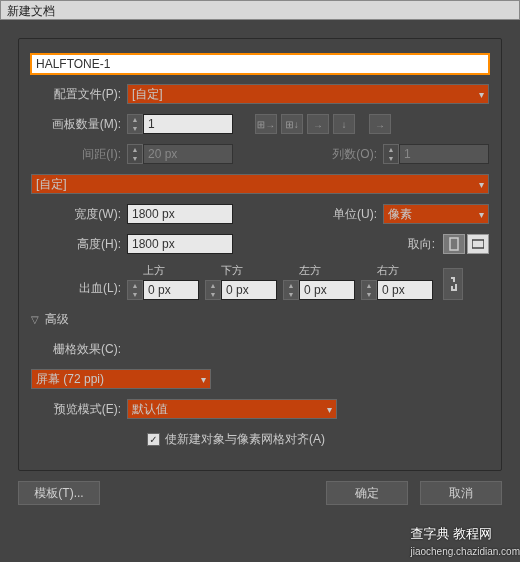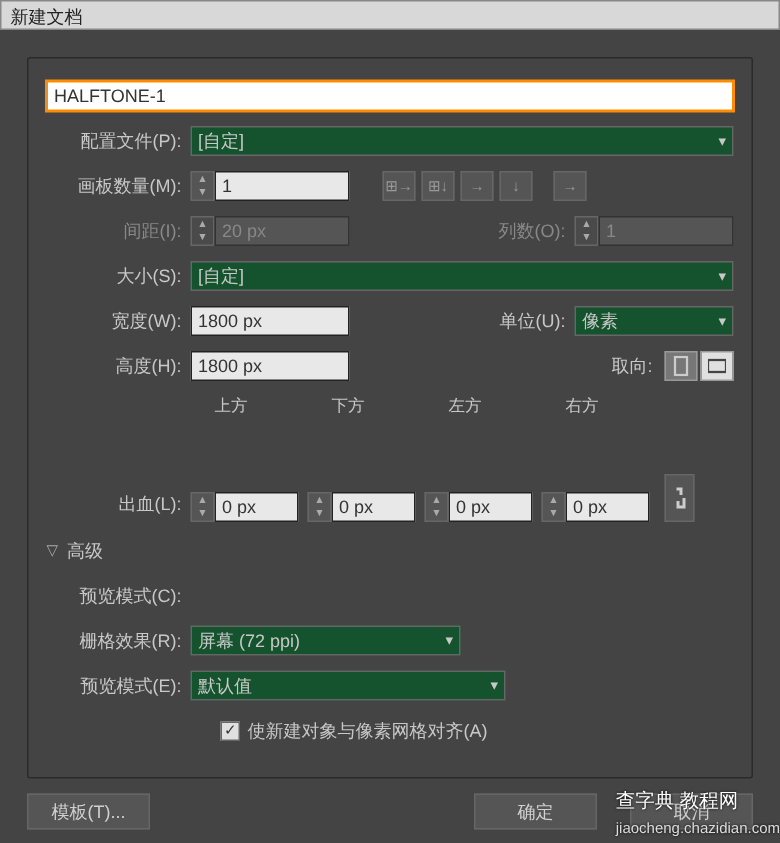--- a/index.html
+++ b/index.html
@@ -7,38 +7,38 @@
 .titlebar { background: #d8d8d8; height: 20px; line-height: 20px; padding-left: 6px; color: #222; font-size: 12px; border: 1px solid #888; }
 .dialog { background: #444; height: 542px; padding: 18px; position: relative; }
 .panel { border: 1px solid #2a2a2a; border-radius: 2px; padding: 14px 12px 12px 12px; margin-bottom: 10px; }
 .row { display: flex; align-items: center; margin-bottom: 8px; min-height: 22px; }
 .lbl { text-align: right; padding-right: 6px; white-space: nowrap; }
 .lbl-w1 { width: 96px; }
 .lbl-w2 { width: 60px; }
 input[type="text"] { background: #e8e8e8; border: 1px solid #222; height: 20px; padding: 0 4px; font-size: 12px; color: #333; }
 input.dark { background: #555; color: #888; border: 1px solid #333; }
 input.focused { background: #fff; border: 1px solid #ff8c00; outline: 1px solid #ff8c00; }
-.dropdown { background: #14532d; border: 1px solid #666; height: 20px; display: flex; align-items: center; padding: 0 4px; position: relative; flex: 1; }
+.dropdown { background: #c2410c; border: 1px solid #666; height: 20px; display: flex; align-items: center; padding: 0 4px; position: relative; flex: 1; }
 .dropdown::after { content: "▾"; position: absolute; right: 4px; color: #c8c8c8; font-size: 10px; }
 .spinner { display: flex; align-items: center; }
 .spin-btns { width: 16px; height: 20px; background: #555; border: 1px solid #666; display: flex; flex-direction: column; }
 .spin-btns span { flex: 1; text-align: center; font-size: 7px; line-height: 9px; color: #aaa; }
 .spin-btns.dark { background: #4a4a4a; }
 .icon-btn { width: 22px; height: 20px; background: #555; border: 1px solid #666; display: inline-flex; align-items: center; justify-content: center; margin-left: 4px; color: #999; font-size: 10px; }
 .link-btn { width: 20px; height: 32px; background: #555; border: 1px solid #666; display: flex; align-items: center; justify-content: center; color: #aaa; margin-left: 4px; }
 .orient-btn { width: 22px; height: 20px; background: #e0e0e0; border: 1px solid #999; display: inline-flex; align-items: center; justify-content: center; margin-left: 2px; }
 .orient-btn.dark { background: #777; }
 .orient-btn svg { width: 12px; height: 14px; }
 .collapse-arrow { color: #aaa; margin-right: 6px; font-size: 10px; }
 .checkbox { width: 13px; height: 13px; background: #e0e0e0; border: 1px solid #666; display: inline-flex; align-items: center; justify-content: center; margin-right: 5px; font-size: 10px; color: #333; }
-.bleed-grp { display: flex; flex-direction: column; margin-right: 6px; gap: 48px; }
+.bleed-grp { display: flex; flex-direction: column; margin-right: 6px; }
 .bleed-grp .bl { font-size: 11px; margin-bottom: 2px; text-align: left; padding-left: 16px; }
 .button { background: #555; border: 1px solid #666; height: 24px; min-width: 82px; color: #d0d0d0; font-size: 12px; cursor: pointer; }
 .button-row { display: flex; justify-content: space-between; margin-top: 8px; }
-.button-row .right { display: flex; gap: 22px; }
+.button-row .right { display: flex; gap: 12px; }
 .disabled { color: #888; }
 .watermark { position: absolute; bottom: 4px; right: 0; font-size: 13px; color: #fff; text-shadow: 0 0 2px #000; }
 .wm-sub { font-size: 10px; color: #ddd; }
 </style>
 </head>
 <body>
 
 <div class="titlebar">新建文档</div>
 
 <div class="dialog">
@@ -88,21 +88,20 @@
       <div class="spinner">
         <div class="spin-btns dark">
             <span>▲</span>
             <span>▼</span>
           </div>
         <input type="text" class="dark" style="width: 90px;" value="1">
       </div>
     </div>
 
     <div class="row">
-      <div class="lbl lbl-w1">大小(S):</div>
       <div class="dropdown">
           <span>[自定]</span>
         </div>
     </div>
 
     <div class="row">
       <div class="lbl lbl-w1">宽度(W):</div>
       <input type="text" style="width: 106px;" value="1800 px">
       <div style="flex:1"></div>
       <div class="lbl lbl-w2">单位(U):</div>
@@ -176,25 +175,24 @@
           </svg>
       </div>
     </div>
 
     <div class="row" style="margin-top:6px">
       <span class="collapse-arrow">▽</span>
       <span>高级</span>
     </div>
 
     <div class="row">
-      <div class="lbl lbl-w1">预览模式(C):</div>
-    </div>
-
-    <div class="row">
-      <div class="lbl lbl-w1">栅格效果(R):</div>
+      <div class="lbl lbl-w1">栅格效果(C):</div>
+    </div>
+
+    <div class="row">
       <div class="dropdown" style="flex:none;width:180px">
           <span>屏幕 (72 ppi)</span>
         </div>
     </div>
 
     <div class="row">
       <div class="lbl lbl-w1">预览模式(E):</div>
       <div class="dropdown" style="flex:none;width:210px">
           <span>默认值</span>
         </div>

